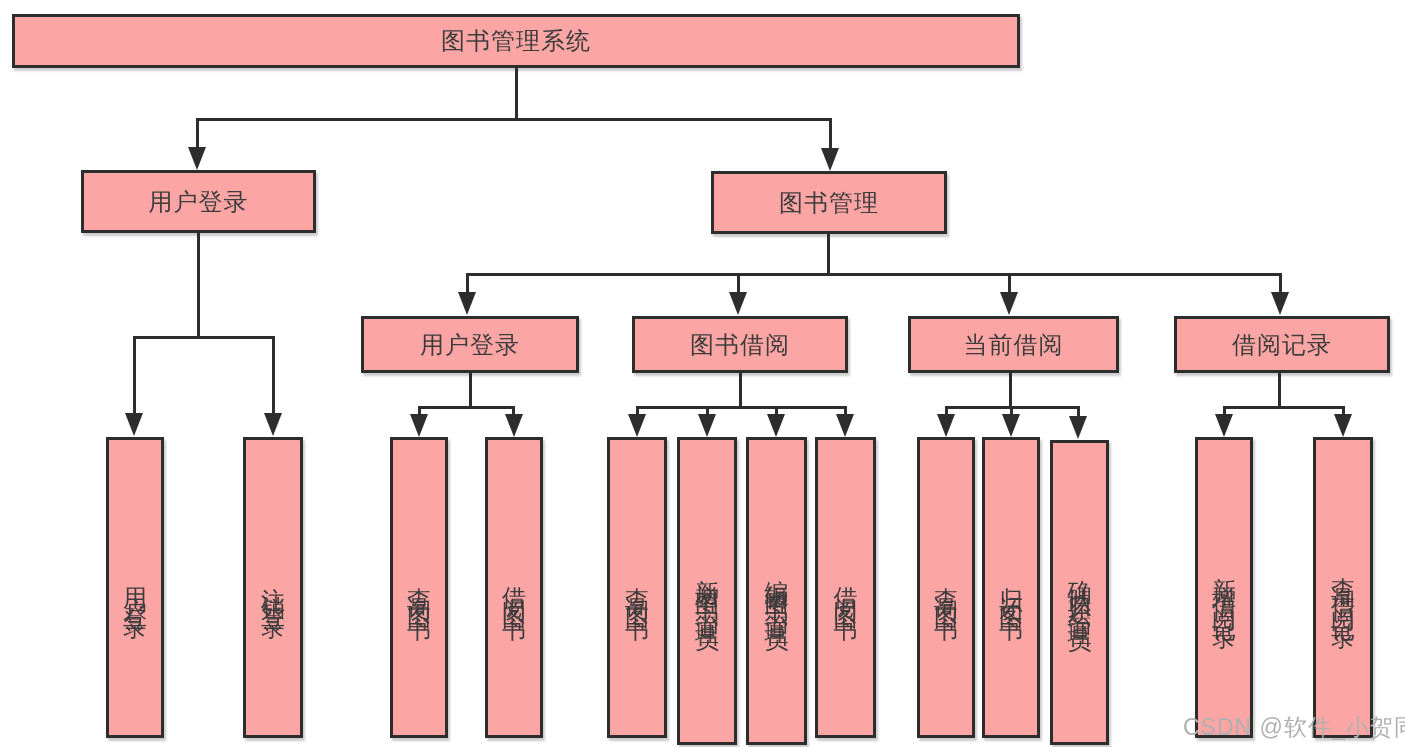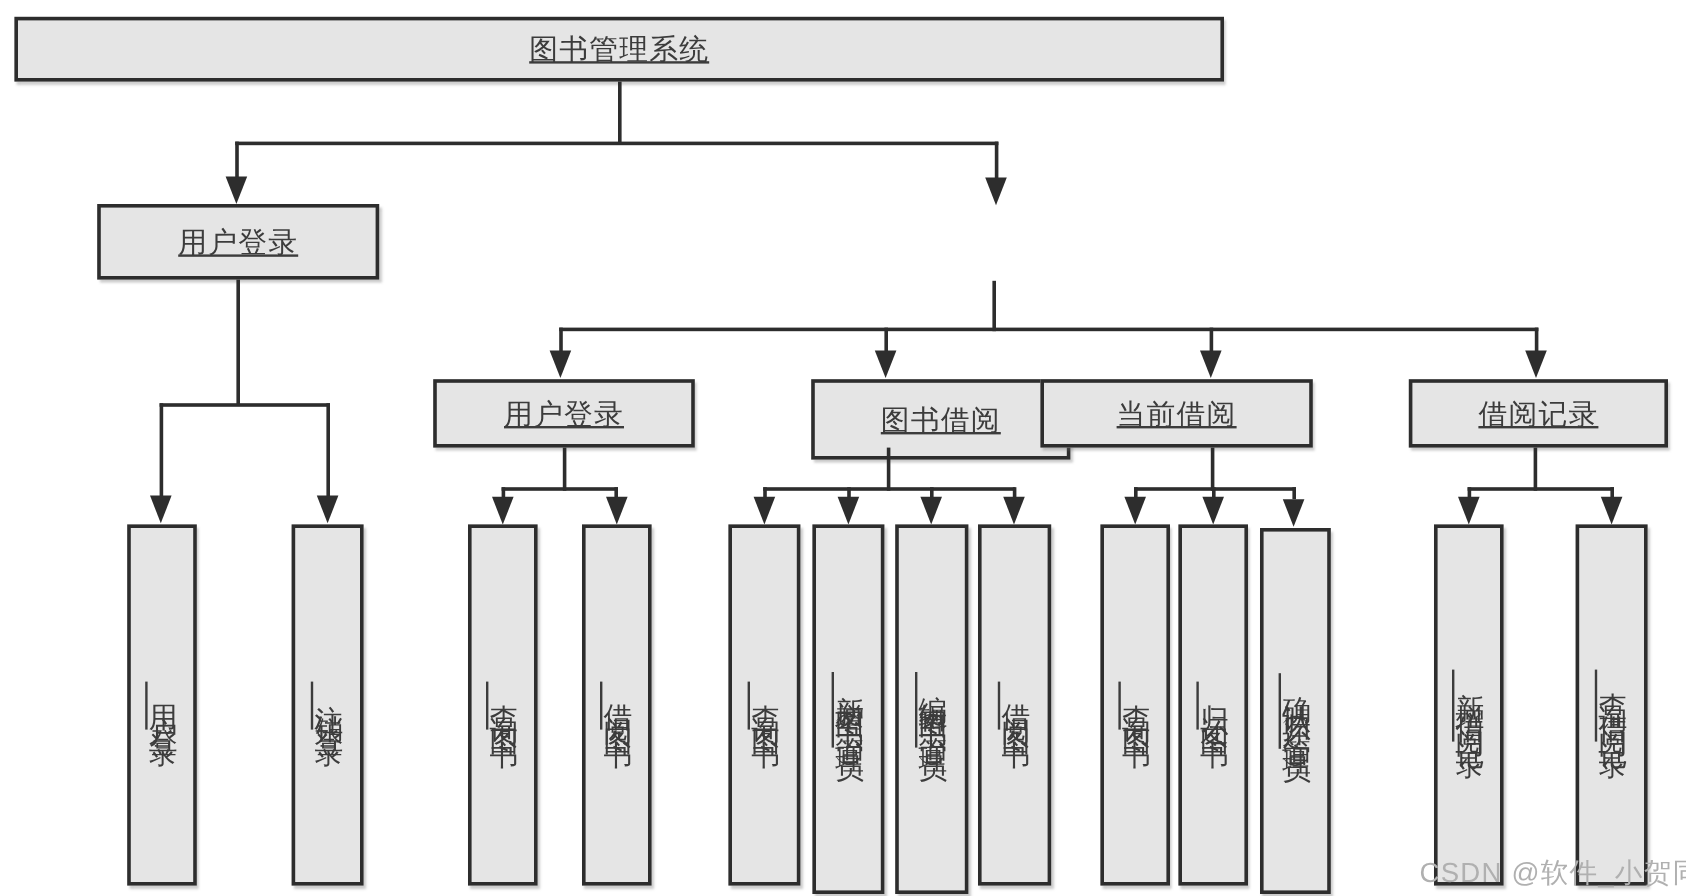--- a/index.html
+++ b/index.html
@@ -6,26 +6,25 @@
   #canvas{
     position:relative;
     width:1405px;height:747px;
     background:var(--bg,#ffffff);
     font-family:"Liberation Sans","DejaVu Sans",sans-serif;
     overflow:hidden;
   }
   .box{
     position:absolute;
     box-sizing:border-box;
-    background:#e5e5e5;
+    background:#fca5a5;
     border:3px solid var(--line,#2d2d2d);
     box-shadow:2px 3px 2px rgba(110,110,110,0.35);
     display:flex;align-items:center;justify-content:center;
     color:var(--text,#3c3c3c);
-    text-decoration:underline;
   }
   .htext{font-size:24px;letter-spacing:1px;white-space:nowrap;}
   .vwrap{display:flex;align-items:center;justify-content:center;}
   .vtext{
     writing-mode:vertical-rl;
     text-orientation:mixed;
     font-size:24px;
     letter-spacing:10px;
     line-height:1;
     color:var(--text,#3c3c3c);
@@ -57,42 +56,43 @@
   <div class="box htext" style="left:12px;top:14px;width:1008px;height:54px;">图书管理系统</div>
 
   <div class="vline" style="left:515px;top:68px;height:52px;"></div>
   <div class="hline" style="left:196px;top:118px;width:636px;"></div>
   <div class="vline" style="left:196px;top:118px;height:32px;"></div>
   <div class="arr" style="left:188px;top:147px;"></div>
   <div class="vline" style="left:829px;top:118px;height:33px;"></div>
   <div class="arr" style="left:821px;top:148px;"></div>
 
   <div class="box htext" style="left:81px;top:170px;width:235px;height:63px;">用户登录</div>
+  <div class="box htext" style="left:711px;top:171px;width:236px;height:63px;">图书管理</div>
 
   <div class="vline" style="left:197px;top:233px;height:105px;"></div>
   <div class="hline" style="left:133px;top:336px;width:142px;"></div>
   <div class="vline" style="left:133px;top:336px;height:80px;"></div>
   <div class="arr" style="left:125px;top:413px;"></div>
   <div class="vline" style="left:272px;top:336px;height:80px;"></div>
   <div class="arr" style="left:264px;top:413px;"></div>
 
   <div class="vline" style="left:827px;top:234px;height:42px;"></div>
   <div class="hline" style="left:466px;top:273px;width:816px;"></div>
   <div class="vline" style="left:466px;top:273px;height:22px;"></div>
   <div class="arr" style="left:458px;top:292px;"></div>
   <div class="vline" style="left:737px;top:273px;height:22px;"></div>
   <div class="arr" style="left:729px;top:292px;"></div>
   <div class="vline" style="left:1008px;top:273px;height:22px;"></div>
   <div class="arr" style="left:1000px;top:292px;"></div>
   <div class="vline" style="left:1279px;top:273px;height:22px;"></div>
   <div class="arr" style="left:1271px;top:292px;"></div>
 
   <div class="box htext" style="left:361px;top:316px;width:218px;height:57px;">用户登录</div>
-  <div class="box htext" style="left:632px;top:316px;width:216px;height:67px;margin-left:44px;">图书借阅</div>
-  <div class="box htext" style="left:867px;top:316px;width:227px;height:57px;">当前借阅</div>
+  <div class="box htext" style="left:632px;top:316px;width:216px;height:57px;">图书借阅</div>
+  <div class="box htext" style="left:908px;top:316px;width:211px;height:57px;">当前借阅</div>
   <div class="box htext" style="left:1174px;top:316px;width:216px;height:57px;">借阅记录</div>
 
   <div class="vline" style="left:469px;top:373px;height:36px;"></div>
   <div class="hline" style="left:418px;top:406px;width:97px;"></div>
   <div class="vline" style="left:418px;top:406px;height:10px;"></div>
   <div class="arr" style="left:410px;top:414px;"></div>
   <div class="vline" style="left:512px;top:406px;height:10px;"></div>
   <div class="arr" style="left:505px;top:414px;"></div>
 
   <div class="vline" style="left:739px;top:373px;height:36px;"></div>

